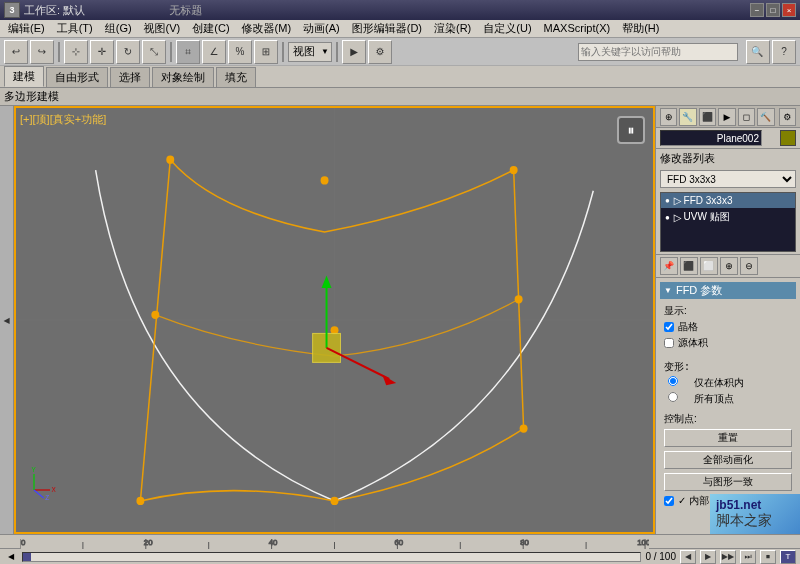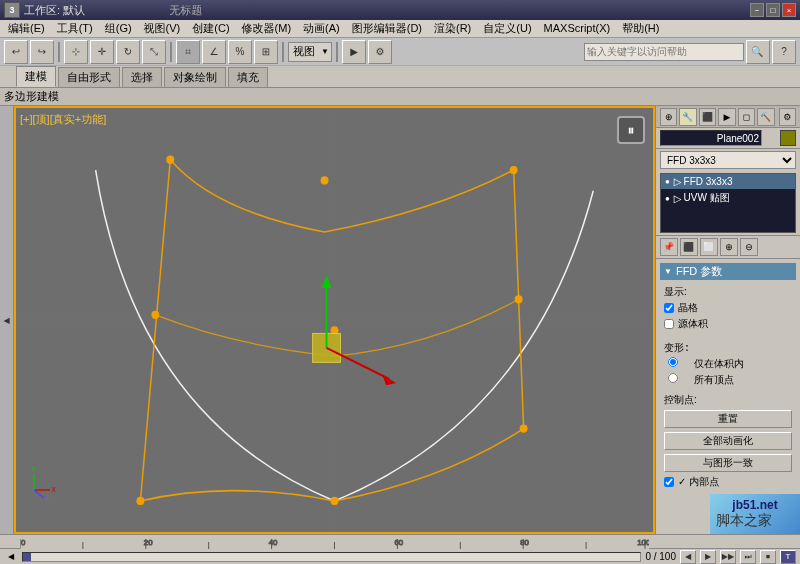--- a/index.html
+++ b/index.html
@@ -92,21 +92,21 @@
       height: 20px;
       display: flex; align-items: center;
     }
 
     
     #tab-row {
       height: 22px;
       background: #c8c4bc;
       display: flex;
       align-items: center;
-      padding: 0 16px;
+      padding: 0 4px;
       border-bottom: 1px solid #888;
     }
     .tab {
       padding: 2px 8px;
       font-size: 11px;
       background: #b8b4ac;
       border: 1px solid #888;
       border-bottom: none;
       cursor: pointer;
       color: #000;
@@ -386,21 +386,20 @@
       right: 0;
       width: 90px;
       background: linear-gradient(135deg, #87ceeb 0%, #4488cc 100%);
       padding: 4px 6px;
       z-index: 100;
     }
     #watermark .site-name {
       font-size: 12px;
       font-weight: bold;
       color: #1a1a6e;
-      text-align: center;
     }
     #watermark .site-sub {
       font-size: 14px;
       color: #333;
     }
   </style>
 </head>
 <body>
 
 <div id="title-bar">
@@ -436,21 +435,21 @@
   <div class="toolbar-btn">⊞</div>
   <div class="toolbar-separator"></div>
   <div class="viewport-dropdown">
     <span>视图</span>
     <span style="position:absolute;right:2px;font-size:8px;">▼</span>
   </div>
   <div class="toolbar-separator"></div>
   <div class="toolbar-btn">▶</div>
   <div class="toolbar-btn">⚙</div>
   <div class="toolbar-spacer"></div>
-  <div style="display:flex;align-items:center;gap:2px;">
+  <div style="display:flex;align-items:center;gap:8px;">
     <input type="text" style="width: 160px; height: 18px; font-size: 10px; border: 1px solid rgb(136, 136, 136); background: rgb(232, 228, 220); padding: 0px 2px;" placeholder="输入关键字以访问帮助">
     <div class="toolbar-btn">🔍</div>
   </div>
   <div class="toolbar-btn">?</div>
 </div>
 
 <div id="tab-row">
   <div id="tabs-container" style="display: flex; align-items: flex-end;">
       <div class="tab active">建模</div>
       <div class="tab">自由形式</div>
@@ -533,20 +532,21 @@
       <div class="rp-icon-btn">🔨</div>
       <div style="flex:1;"></div>
       <div class="rp-icon-btn">⚙</div>
     </div>
 
     <div id="object-name-bar">
       <input type="text" id="object-name-input" class="status-input" style="flex: 1 1 0%; background: rgb(26, 26, 46); color: white; font-size: 10px;" value="Plane002">
       <div id="object-color-swatch"></div>
     </div>
 
+    <div id="modifier-label">修改器列表</div>
 
     <select id="modifier-dropdown" class="modifier-dropdown">
       <option>FFD 3x3x3</option>
       <option>Bend</option>
       <option>Twist</option>
     </select>
 
     <div id="modifier-list">
       <div class="modifier-list-item selected">
         <span class="icon">●</span>

